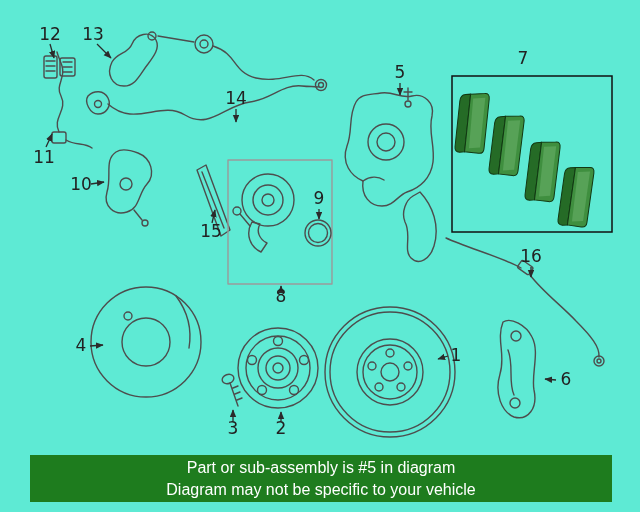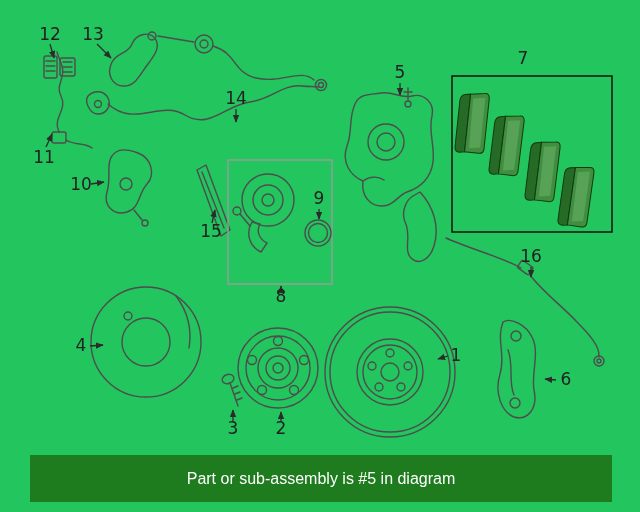--- a/index.html
+++ b/index.html
@@ -1,16 +1,16 @@
 <!DOCTYPE html>
 <html><head>
 <meta charset="utf-8">
 <style>
   html,body{margin:0;padding:0;background:#ffffff;}
-  .stage{position:relative;width:640px;height:512px;background:#22c55e;
+  .stage{position:relative;width:640px;height:512px;background:#5eead4;
          font-family:"Liberation Sans",sans-serif;overflow:hidden;}
   .stage svg{position:absolute;left:0;top:0;}
   .callout{font-size:17px;fill:#222222;text-anchor:middle;
            font-family:"DejaVu Sans","Liberation Sans",sans-serif;}
   .banner{position:absolute;left:30px;top:455px;width:582px;height:47px;
           background:#1e7c1e;color:#ffffff;display:flex;flex-direction:column;
           justify-content:center;align-items:center;text-align:center;
           font-size:16px;line-height:22px;}
 </style>
 </head>
@@ -208,15 +208,16 @@
     <text class="callout" x="81" y="351">4</text>
     <text class="callout" x="566" y="385">6</text>
     <text class="callout" x="233" y="434">3</text>
     <text class="callout" x="281" y="434">2</text>
     <text class="callout" x="456" y="361">1</text>
   </g>
 </svg>
 
 <div class="banner">
   <div>Part or sub-assembly is #5 in diagram</div>
+  <div>Diagram may not be specific to your vehicle</div>
 </div>
 
 </div>
 
 </body></html>

